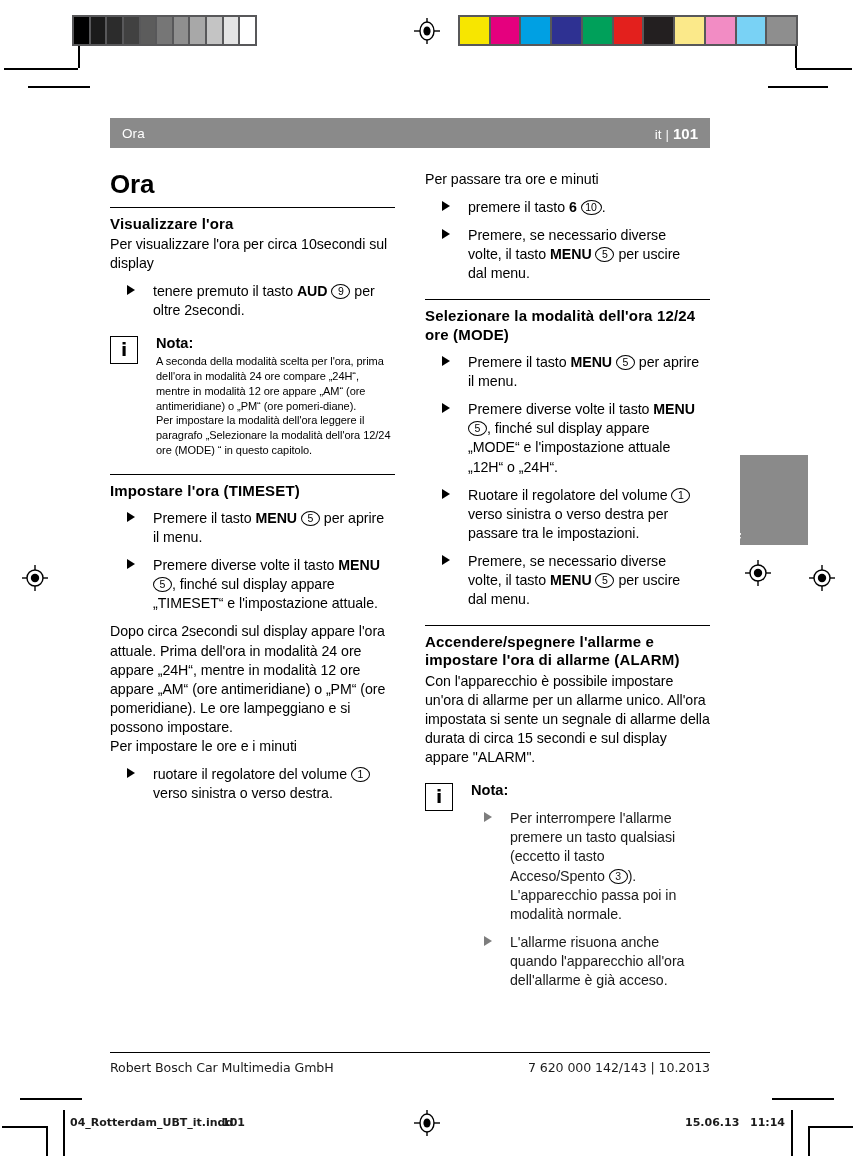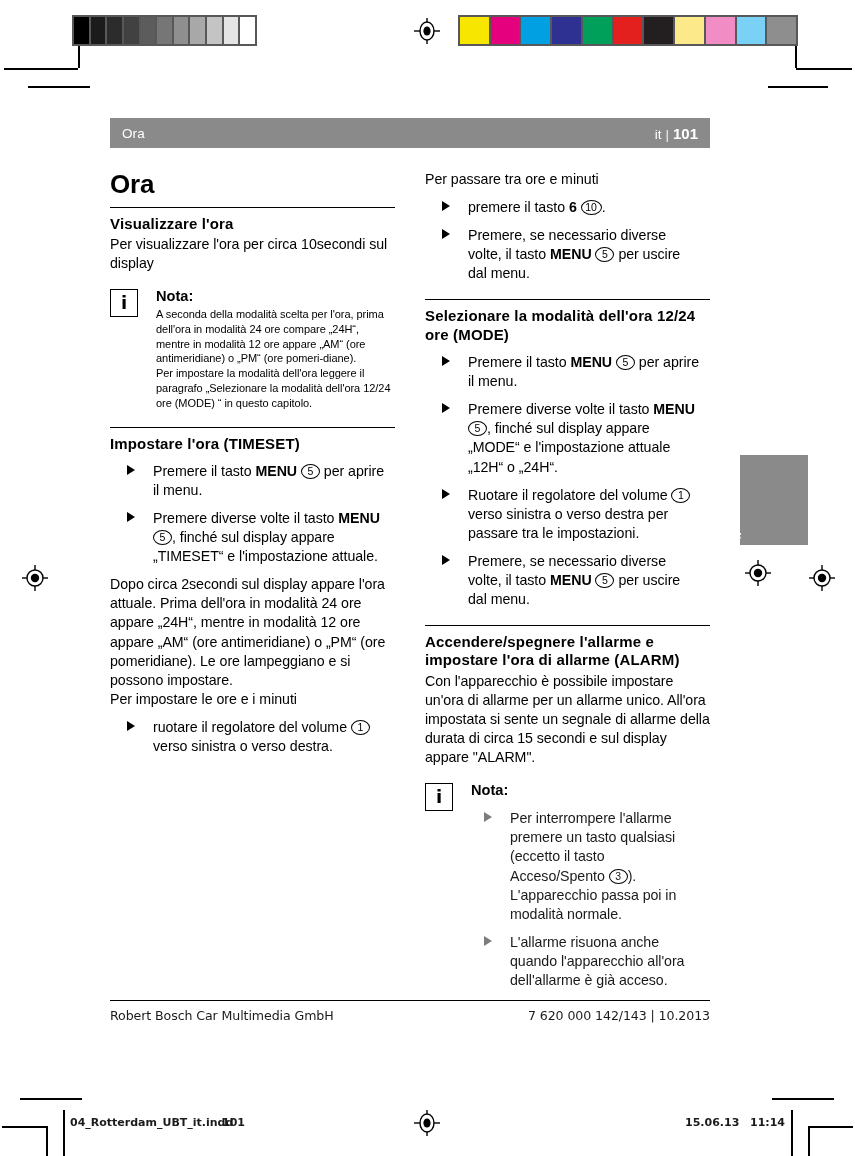--- a/index.html
+++ b/index.html
@@ -98,21 +98,21 @@
     display:flex;align-items:center;justify-content:center;
     font-weight:bold;font-size:18px;line-height:1;font-family:"DejaVu Sans",sans-serif;
   }
   .note .ntitle{font-size:14.6px;font-weight:bold;margin:0 0 1px 0;line-height:1.3;}
   .note p.body{font-size:11px;line-height:1.345;}
   .note ul.steps li{padding-left:30px;color:#1a1a1a;}
   .note ul.steps li .tri{border-left-color:#7d7d7d;left:4px;}
 
   
   #footer{
-    position:absolute;left:110px;top:1000px;width:600px;
+    position:absolute;left:110px;top:1052px;width:600px;
     border-top:1px solid #000;padding-top:7px;
     display:flex;justify-content:space-between;
     font-family:"DejaVu Sans",sans-serif;
     font-size:12.6px;color:#1b1b1b;letter-spacing:-.1px;
   }
 
   
   #printline{
     position:absolute;left:0;top:1110px;width:677px;height:24px;
     display:flex;align-items:center;
@@ -228,20 +228,25 @@
   <div id="content">
 
     <div class="col" id="col-left">
 
       <h1 class="chapter">Ora</h1>
       <div class="rule"></div>
 
       <h2 class="sect">Visualizzare l'ora</h2>
       <p class="body">Per visualizzare l'ora per circa 10secondi sul display</p>
 
+      <ul class="steps">
+        <li>
+          <span class="tri"></span><span>tenere premuto il tasto </span><b>AUD</b>&nbsp;<span class="key">9</span><span> per oltre 2secondi.</span>
+        </li>
+      </ul>
 
       <div class="note">
         <div class="ibox">i</div>
         <div class="ntitle">Nota:</div>
         <p class="body">A seconda della modalità scelta per l'ora, prima dell'ora in modalità 24 ore compare „24H“, mentre in modalità 12 ore appare „AM“ (ore antimeridiane) o „PM“ (ore pomeri-diane).</p>
         <p class="body">Per impostare la modalità dell'ora leggere il paragrafo „Selezionare la modalità dell'ora 12/24 ore (MODE) “ in questo capitolo.</p>
       </div>
 
       <div class="rule" style="margin-top:16px;"></div>
 

